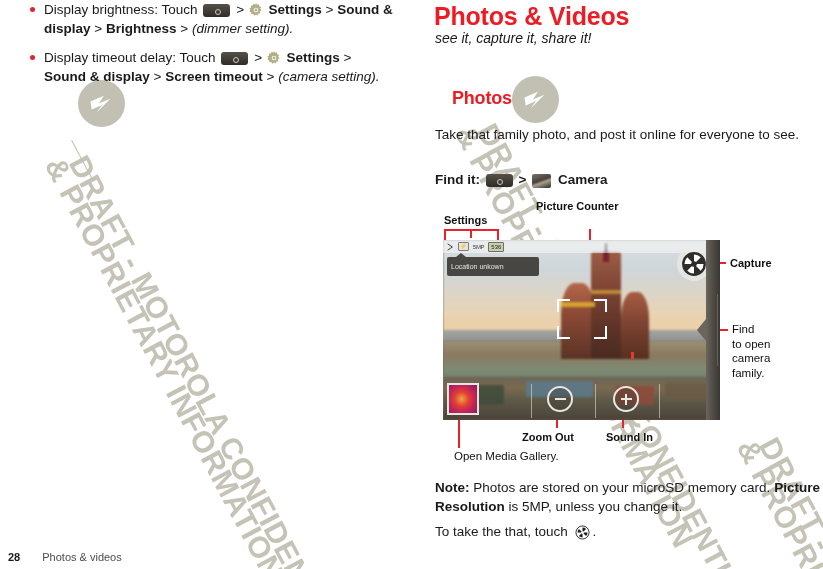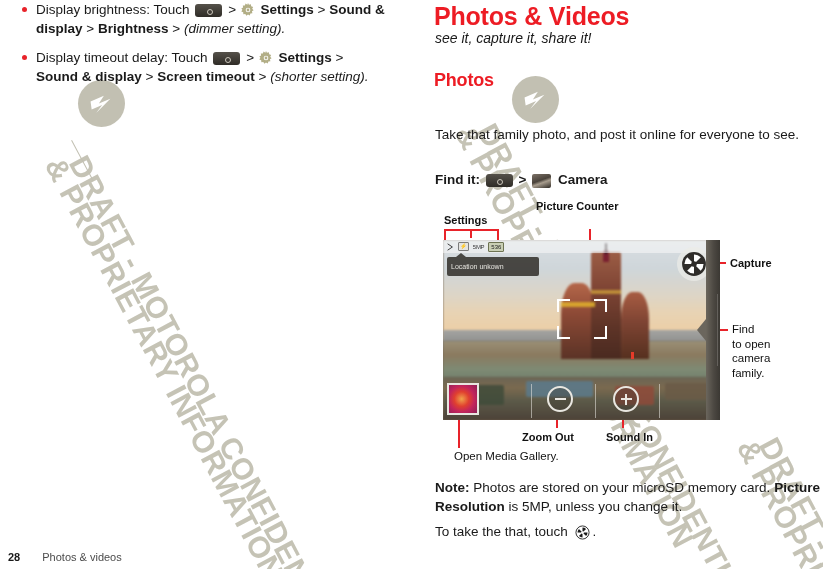--- a/index.html
+++ b/index.html
@@ -34,21 +34,21 @@
   }
   .wm-logo svg{display:block;}
   .logo-left{left:78px;top:80px;width:47px;height:47px;}
   .logo-right{left:512px;top:76px;width:47px;height:47px;}
 
   .wm-rule{position:absolute;z-index:1;pointer-events:none;
     height:0;border-top:1px solid #c2c0b2;transform-origin:0 0;}
   .rule-left{left:72px;top:140px;width:46px;transform:rotate(62deg);}
 
   
-  .col-left{position:absolute;left:8px;top:0;width:418px;height:569px;z-index:3;}
+  .col-left{position:absolute;left:16px;top:0;width:418px;height:569px;z-index:3;}
   .bullets{position:absolute;left:8px;top:0;width:400px;}
   .bullet{position:relative;padding-left:20px;margin-bottom:10px;
     font-size:13.5px;line-height:19px;color:#1a1a1a;}
   .bullet:before{
     content:"";position:absolute;left:6px;top:7px;
     width:5px;height:5px;border-radius:50%;background:#e8232a;
   }
   .b{font-weight:bold;}
   .i{font-style:italic;}
 
@@ -81,21 +81,21 @@
   
   .col-right{position:absolute;left:434px;top:0;width:389px;height:569px;z-index:3;}
   h1.chapter{
     margin:0;padding:0;position:absolute;left:0;top:2px;
     font-size:25px;font-weight:bold;color:#ed1c24;letter-spacing:-.2px;
   }
   .subtitle{
     position:absolute;left:1px;top:30px;font-size:14px;font-style:italic;color:#1a1a1a;
   }
   h2.sect{
-    margin:0;position:absolute;left:0;top:70px;
+    margin:18px;position:absolute;left:0;top:70px;
     font-size:18px;font-weight:bold;color:#ed1c24;letter-spacing:-.2px;
   }
   h3.sub{
     margin:0;position:absolute;left:0;top:104px;
     font-size:13.5px;font-weight:bold;color:#ed1c24;letter-spacing:-.1px;
   }
   .para{position:absolute;font-size:13.5px;line-height:19px;color:#1a1a1a;}
   .p-intro{left:1px;top:125px;width:388px;}
   .p-find{left:1px;top:170px;font-weight:bold;}
   .p-note{left:1px;top:478px;width:390px;}
@@ -276,21 +276,21 @@
             <circle cx="12" cy="12" r="2.4" fill="#b2ae86"></circle>
           </svg>
         </span>
         <span class="b">Settings</span>
         <span>&gt;</span>
         <br>
         <span class="b">Sound &amp; display</span>
         <span>&gt;</span>
         <span class="b">Screen timeout</span>
         <span>&gt;</span>
-        <span class="i">(shorter setting).</span>
+        <span class="i">(camera setting).</span>
       </div>
 
     </div>
   </div>
 
   <div class="col-right">
 
     <h1 class="chapter">Photos &amp; Videos</h1>
     <div class="subtitle">see it, capture it, share it!</div>
     <h2 class="sect">Photos</h2>

